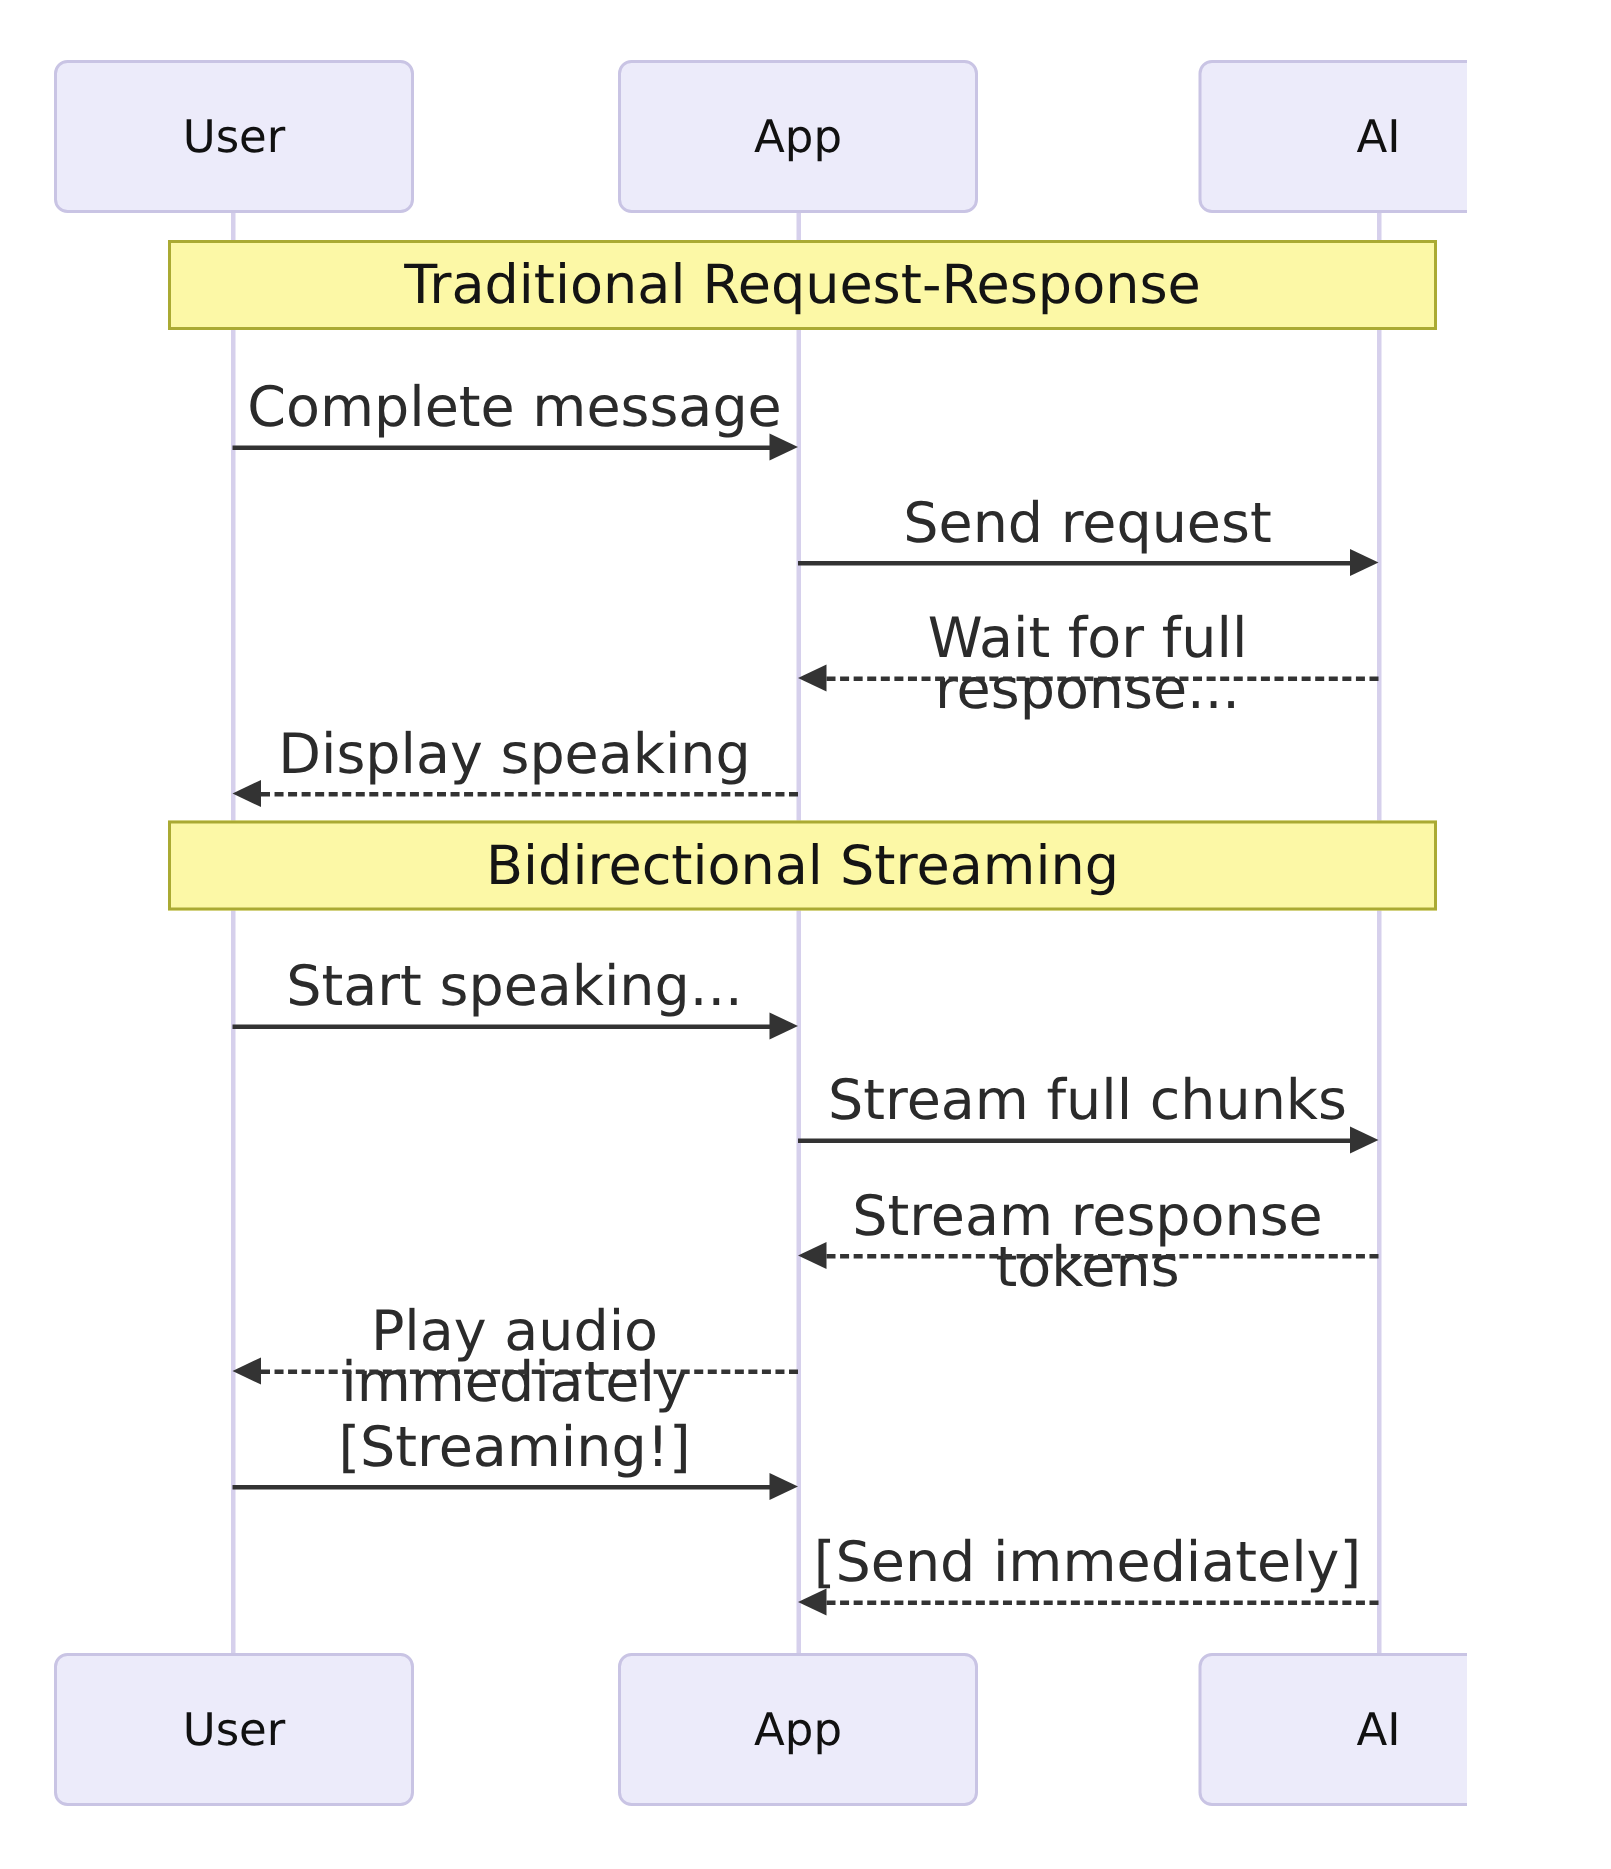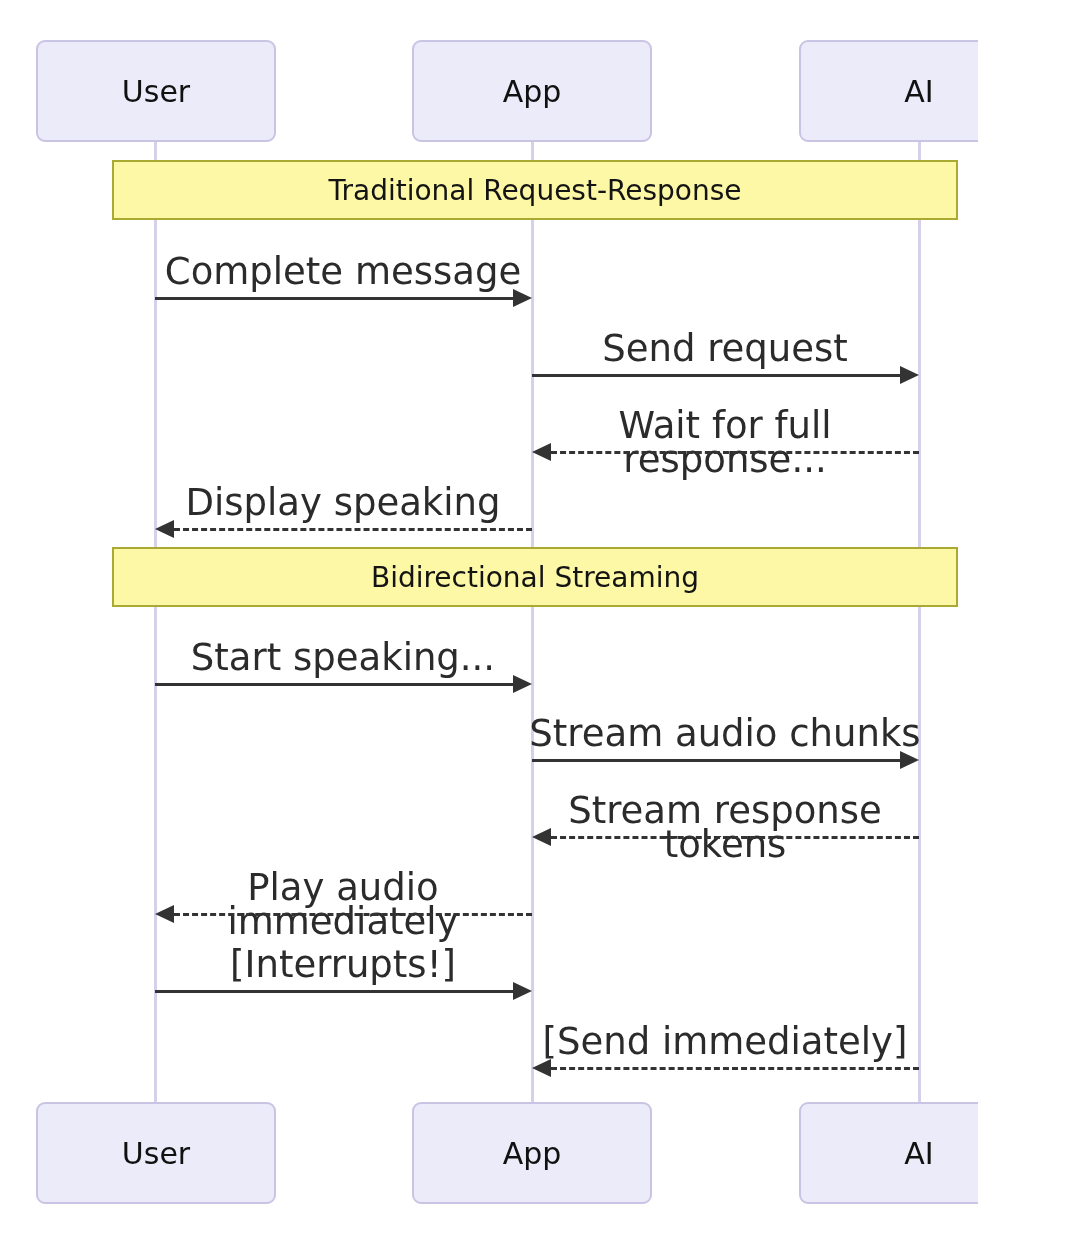--- a/index.html
+++ b/index.html
@@ -44,21 +44,21 @@
   .section-band {
     position: absolute;
     left: 112px;
     width: 846px;
     height: 60px;
     background: var(--note-fill);
     border: 2px solid var(--note-border);
     display: flex;
     align-items: center;
     justify-content: center;
-    font-size: 28px;
+    font-size: 36px;
     color: #141414;
   }
   .msg-label {
     position: absolute;
     width: 420px;
     text-align: center;
     font-size: 37px;
     color: #2b2b2b;
     line-height: 34px;
   }
@@ -127,33 +127,33 @@
   <div class="arrowhead left" style="left:532px; top:443px"></div>
 
   <div class="msg-label" style="left:133px; top:486px">Display speaking</div>
   <div class="msg-line dashed" style="left:174px; top:527.5px; width:358px"></div>
   <div class="arrowhead left" style="left:155px; top:520px"></div>
 
   <div class="msg-label" style="left:133px; top:641px">Start speaking...</div>
   <div class="msg-line solid" style="left:155px; top:682.5px; width:360px"></div>
   <div class="arrowhead right" style="left:513px; top:675px"></div>
 
-  <div class="msg-label" style="left:515px; top:717px">Stream audio chunks</div>
+  <div class="msg-label" style="left:515px; top:717px">Stream full chunks</div>
   <div class="msg-line solid" style="left:532px; top:758.5px; width:368px"></div>
   <div class="arrowhead right" style="left:900px; top:751px"></div>
 
   <div class="msg-label" style="left:515px; top:794px">Stream response tokens</div>
   <div class="msg-line dashed" style="left:551px; top:835.5px; width:368px"></div>
   <div class="arrowhead left" style="left:532px; top:828px"></div>
 
   <div class="msg-label" style="left:133px; top:871px">Play audio immediately</div>
   <div class="msg-line dashed" style="left:174px; top:912.5px; width:358px"></div>
   <div class="arrowhead left" style="left:155px; top:905px"></div>
 
-  <div class="msg-label" style="left:133px; top:948px">[Interrupts!]</div>
+  <div class="msg-label" style="left:133px; top:948px">[Streaming!]</div>
   <div class="msg-line solid" style="left:155px; top:989.5px; width:360px"></div>
   <div class="arrowhead right" style="left:513px; top:982px"></div>
 
   <div class="msg-label" style="left:515px; top:1025px">[Send immediately]</div>
   <div class="msg-line dashed" style="left:551px; top:1066.5px; width:368px"></div>
   <div class="arrowhead left" style="left:532px; top:1059px"></div>
 
 </div>
 
 </body></html>

